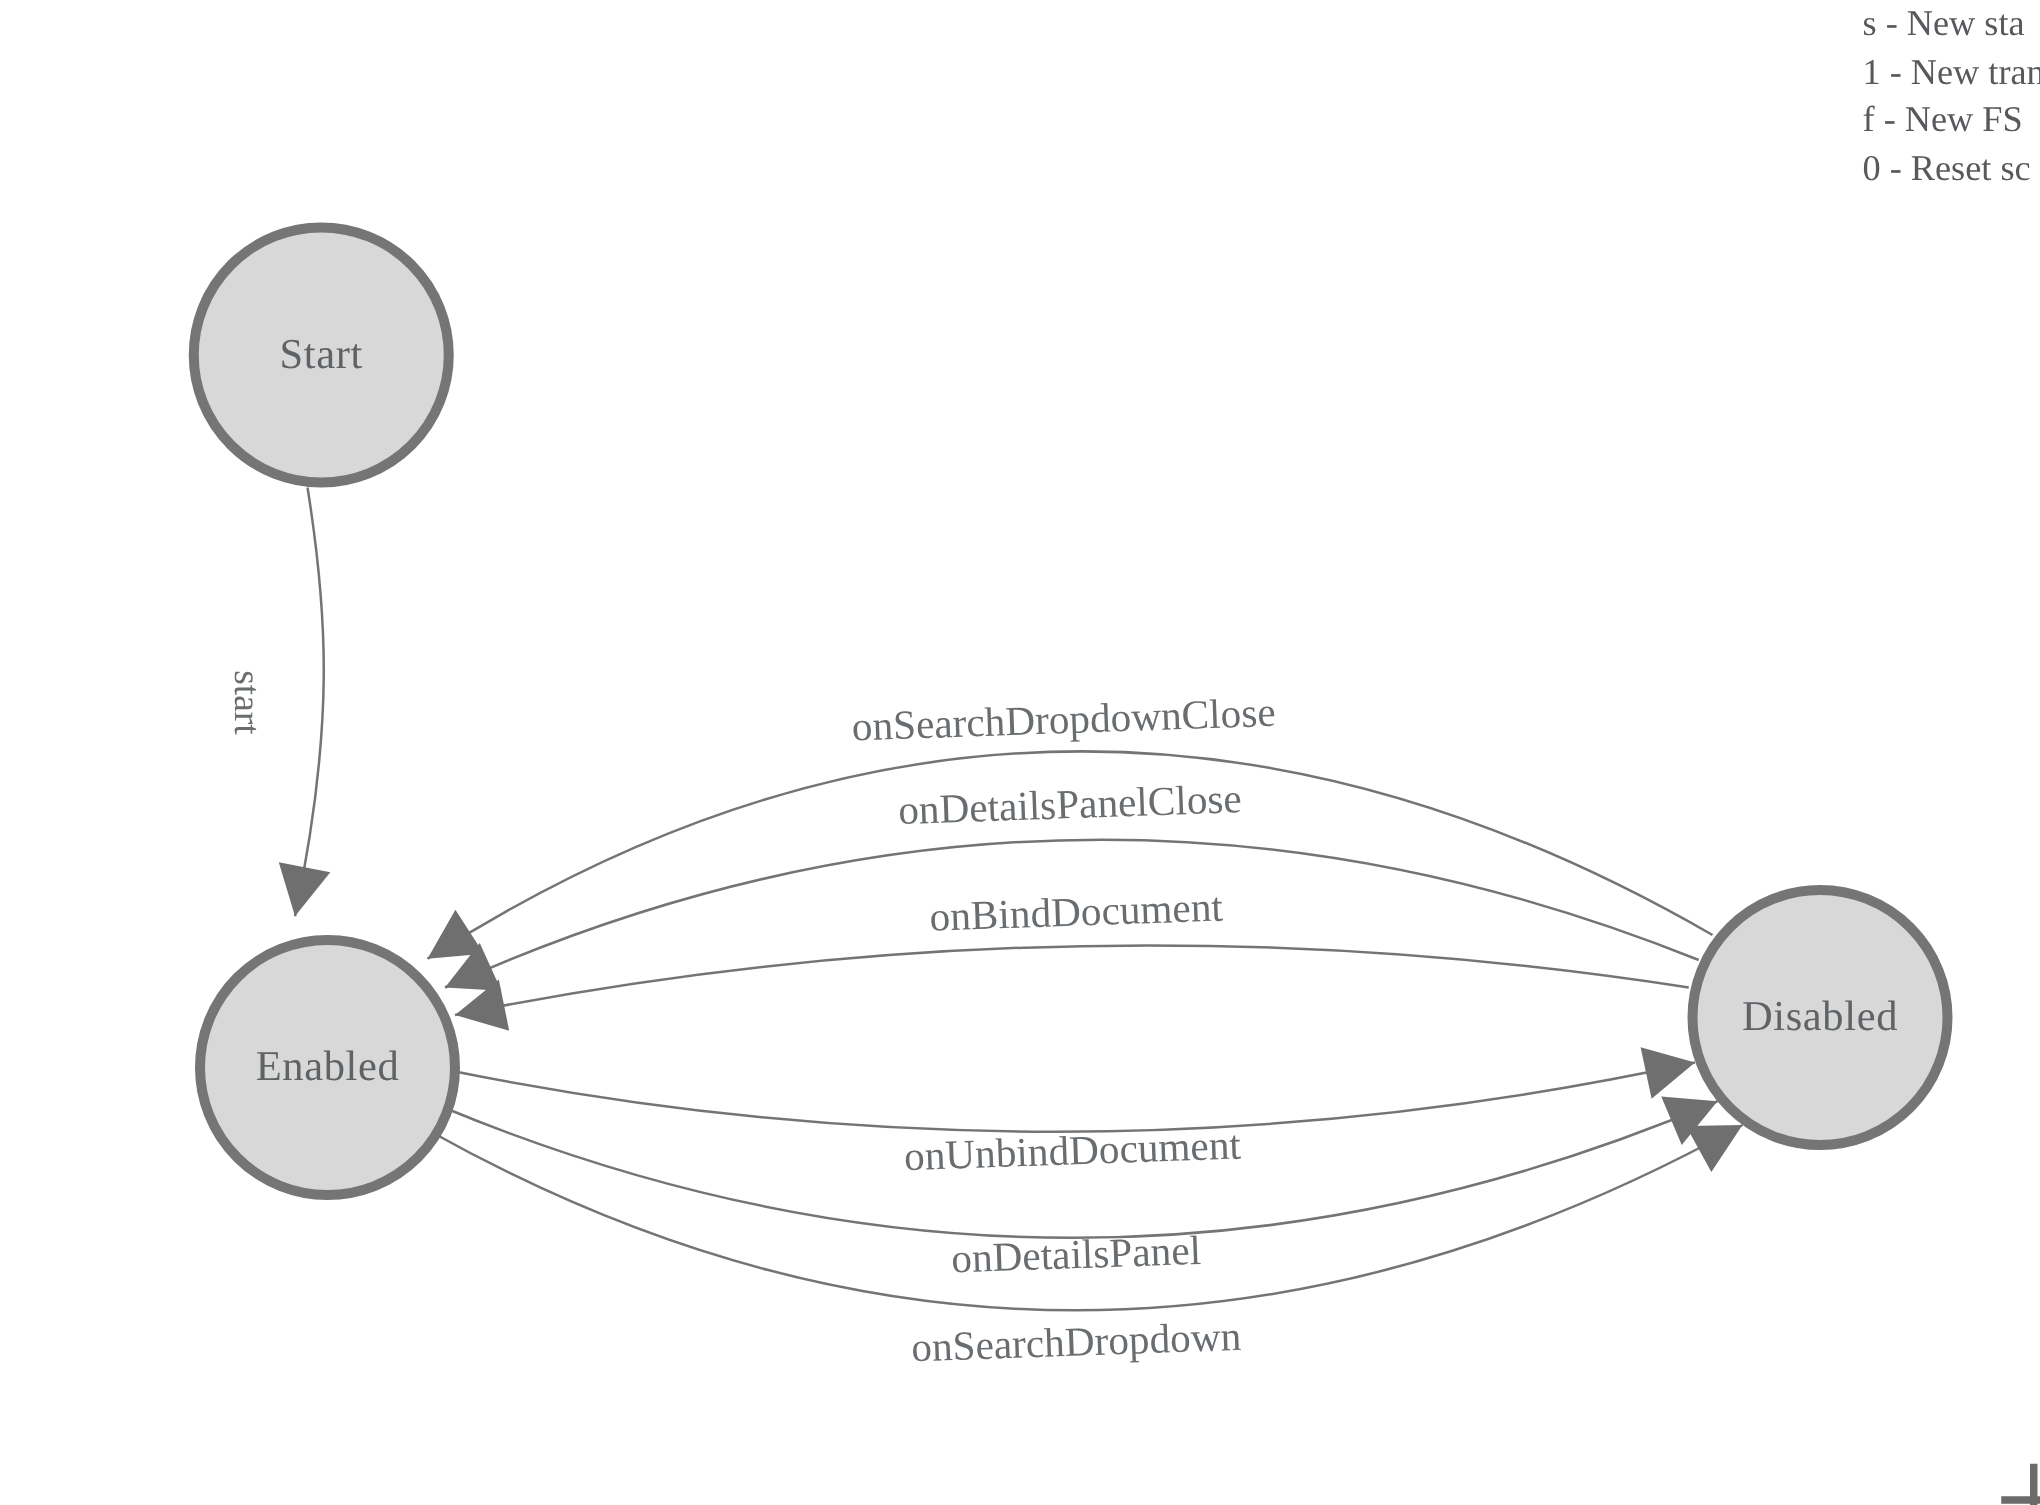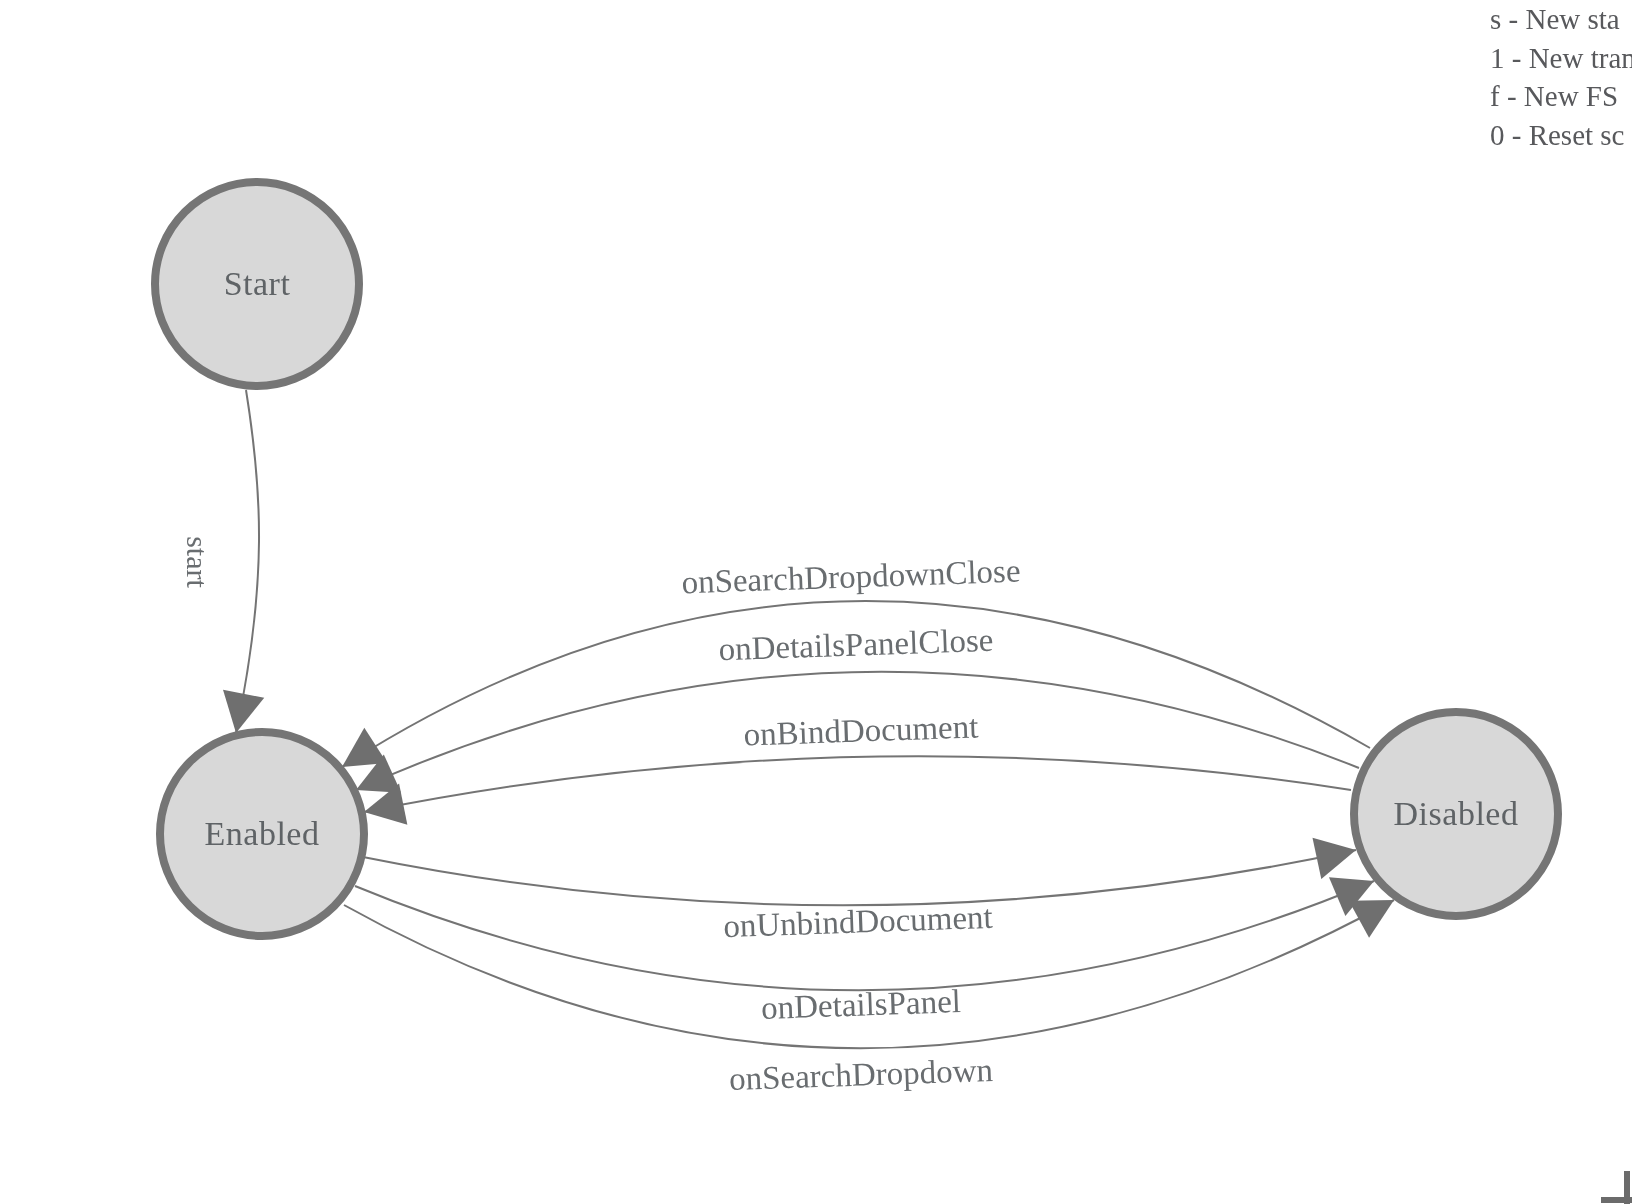--- a/index.html
+++ b/index.html
@@ -55,21 +55,21 @@
     <polygon points="0,0 -40,-21 -40,21" transform="translate(364,812) rotate(168.6)"></polygon>
     <polygon points="0,0 -40,-21 -40,21" transform="translate(1356,850) rotate(-12.1)"></polygon>
     <polygon points="0,0 -40,-21 -40,21" transform="translate(1374,881) rotate(-23)"></polygon>
     <polygon points="0,0 -40,-21 -40,21" transform="translate(1394,900) rotate(-28.8)"></polygon>
   </svg>
 
   <div class="node" style="left:151px;top:178px;">
     <span class="nlabel">Start</span>
   </div>
 
-  <div class="node" style="left:156px;top:728px;">
+  <div class="node" style="left:156px;top:748px;">
     <span class="nlabel">Enabled</span>
   </div>
 
   <div class="node" style="left:1350px;top:708px;">
     <span class="nlabel">Disabled</span>
   </div>
 
   <span class="elabel vert" style="left:197px;top:562px;">start</span>
 
   <span class="elabel" style="left:851px;top:577px;">onSearchDropdownClose</span>

